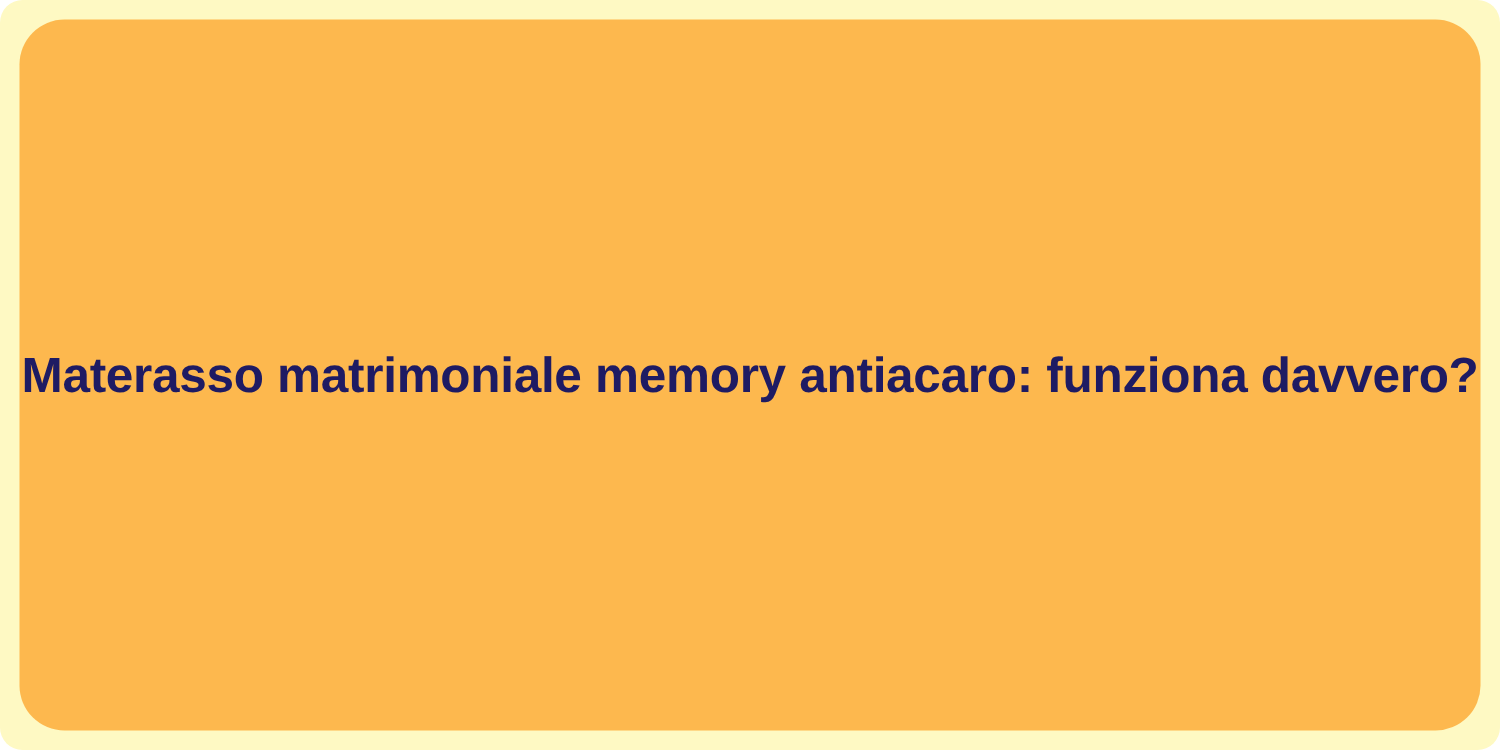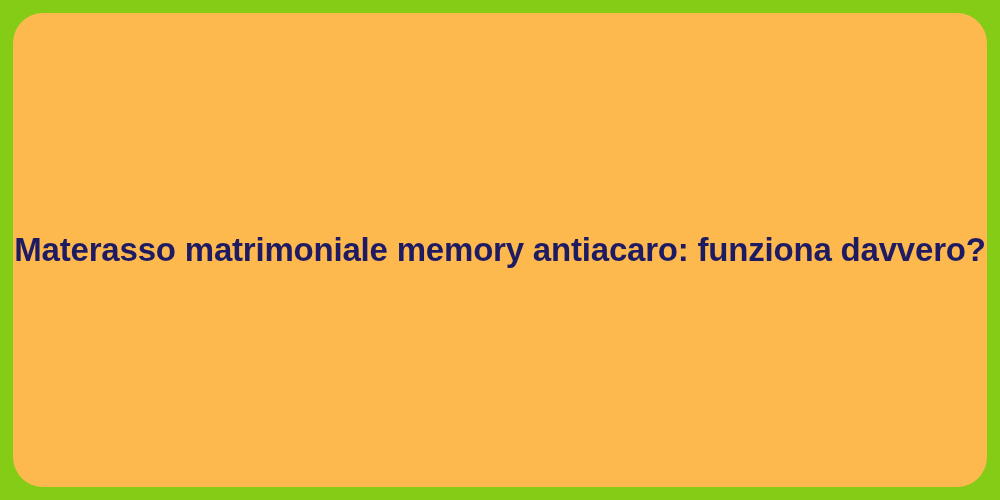--- a/index.html
+++ b/index.html
@@ -13,22 +13,23 @@
     height: 500px;
     overflow: hidden;
     font-family: "Liberation Sans", sans-serif;
   }
 
   #banner-root {
     position: relative;
     box-sizing: border-box;
     width: 1000px;
     height: 500px;
-    background: #84cc16;
+    background: #fef9c3;
     padding: 13px;
+    border-radius: 15px;
   }
 
   #banner-panel {
     box-sizing: border-box;
     width: 100%;
     height: 100%;
     background: #fdb84e;
     border-radius: 30px;
     display: flex;
     align-items: center;

